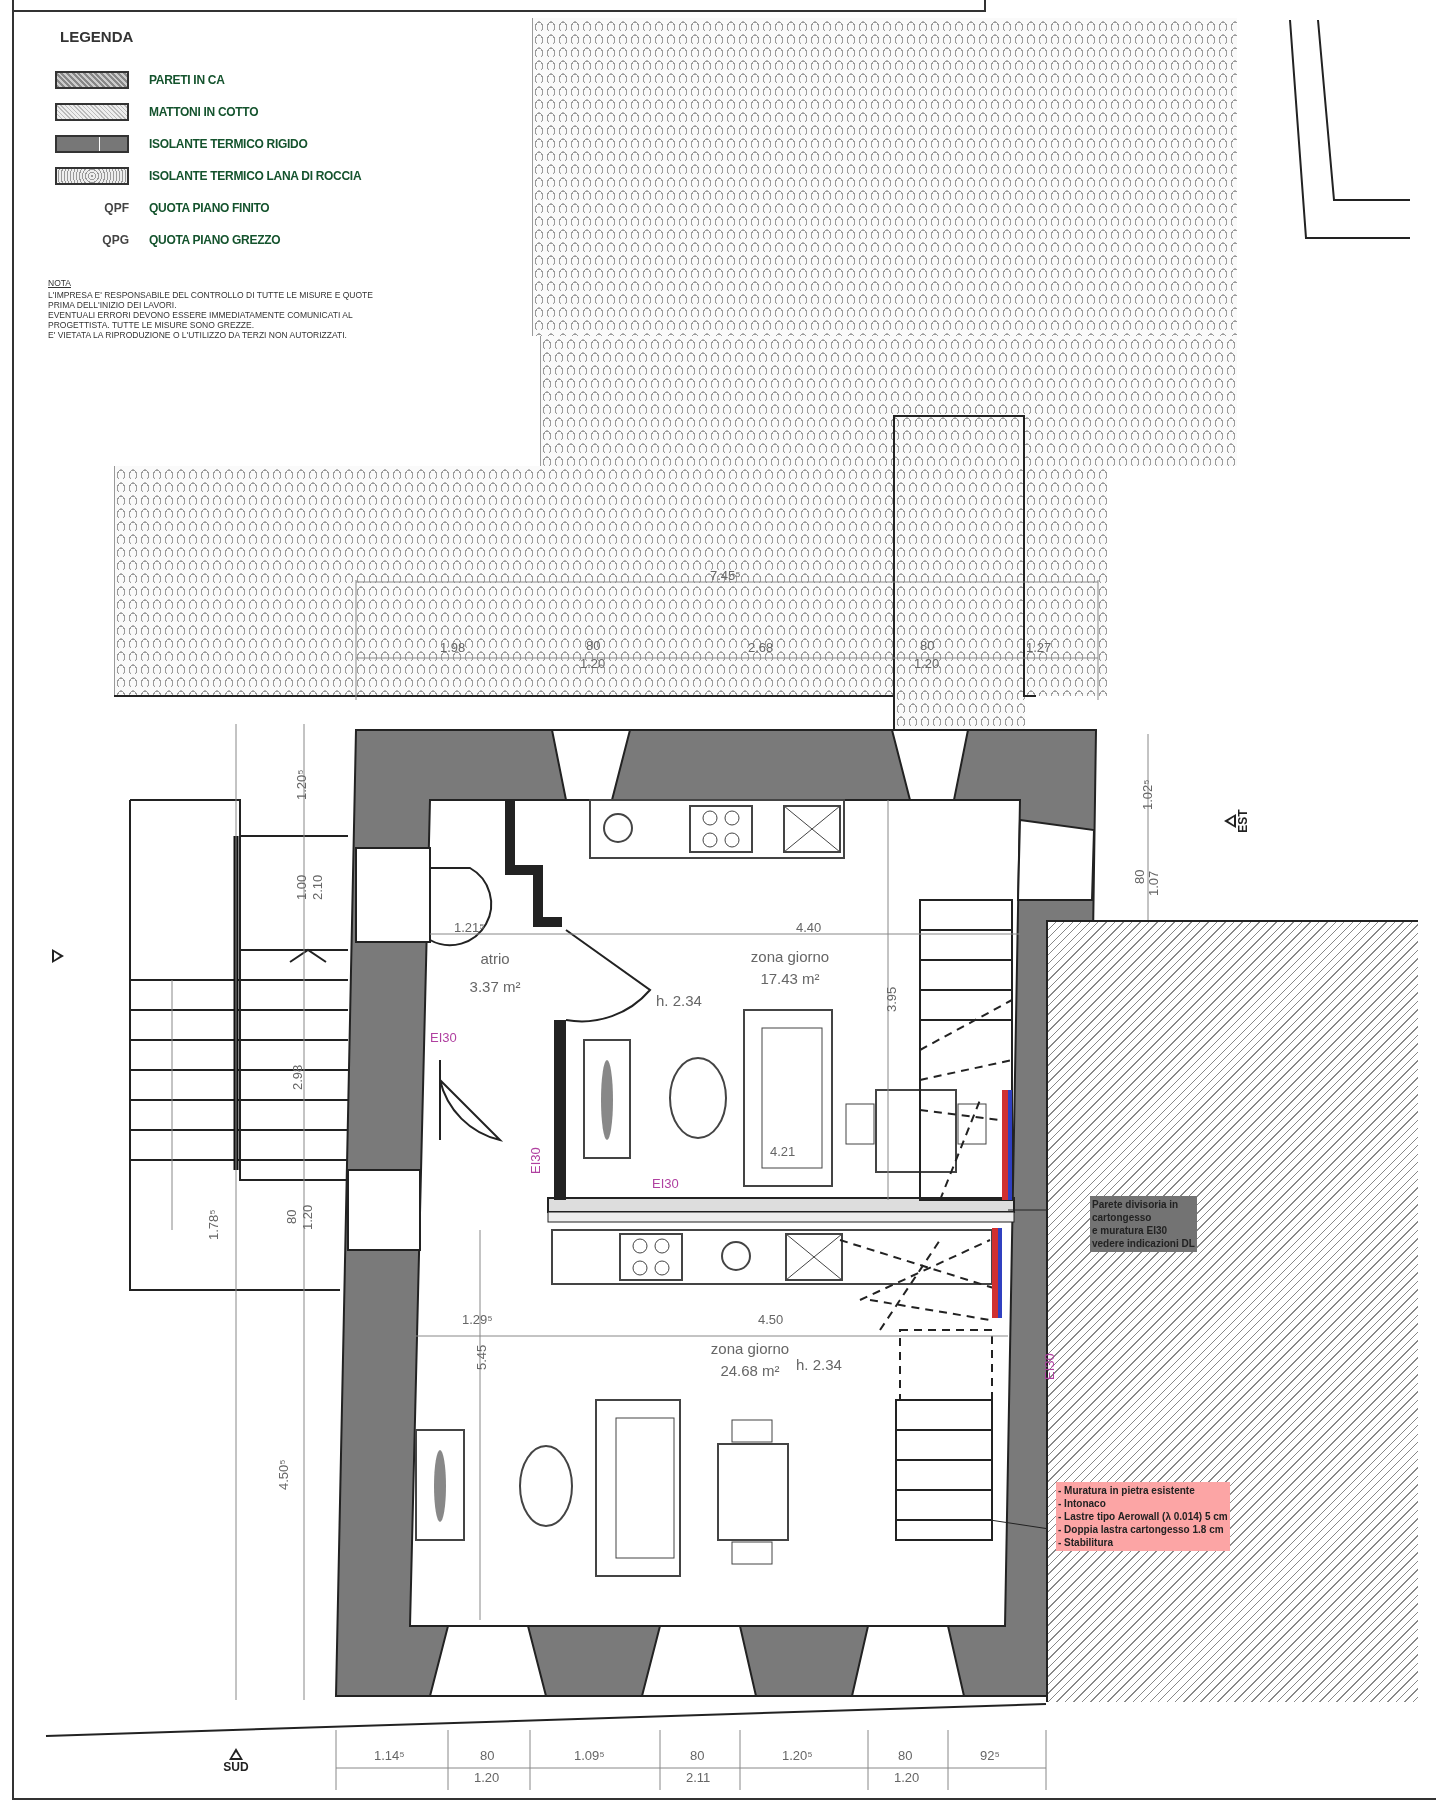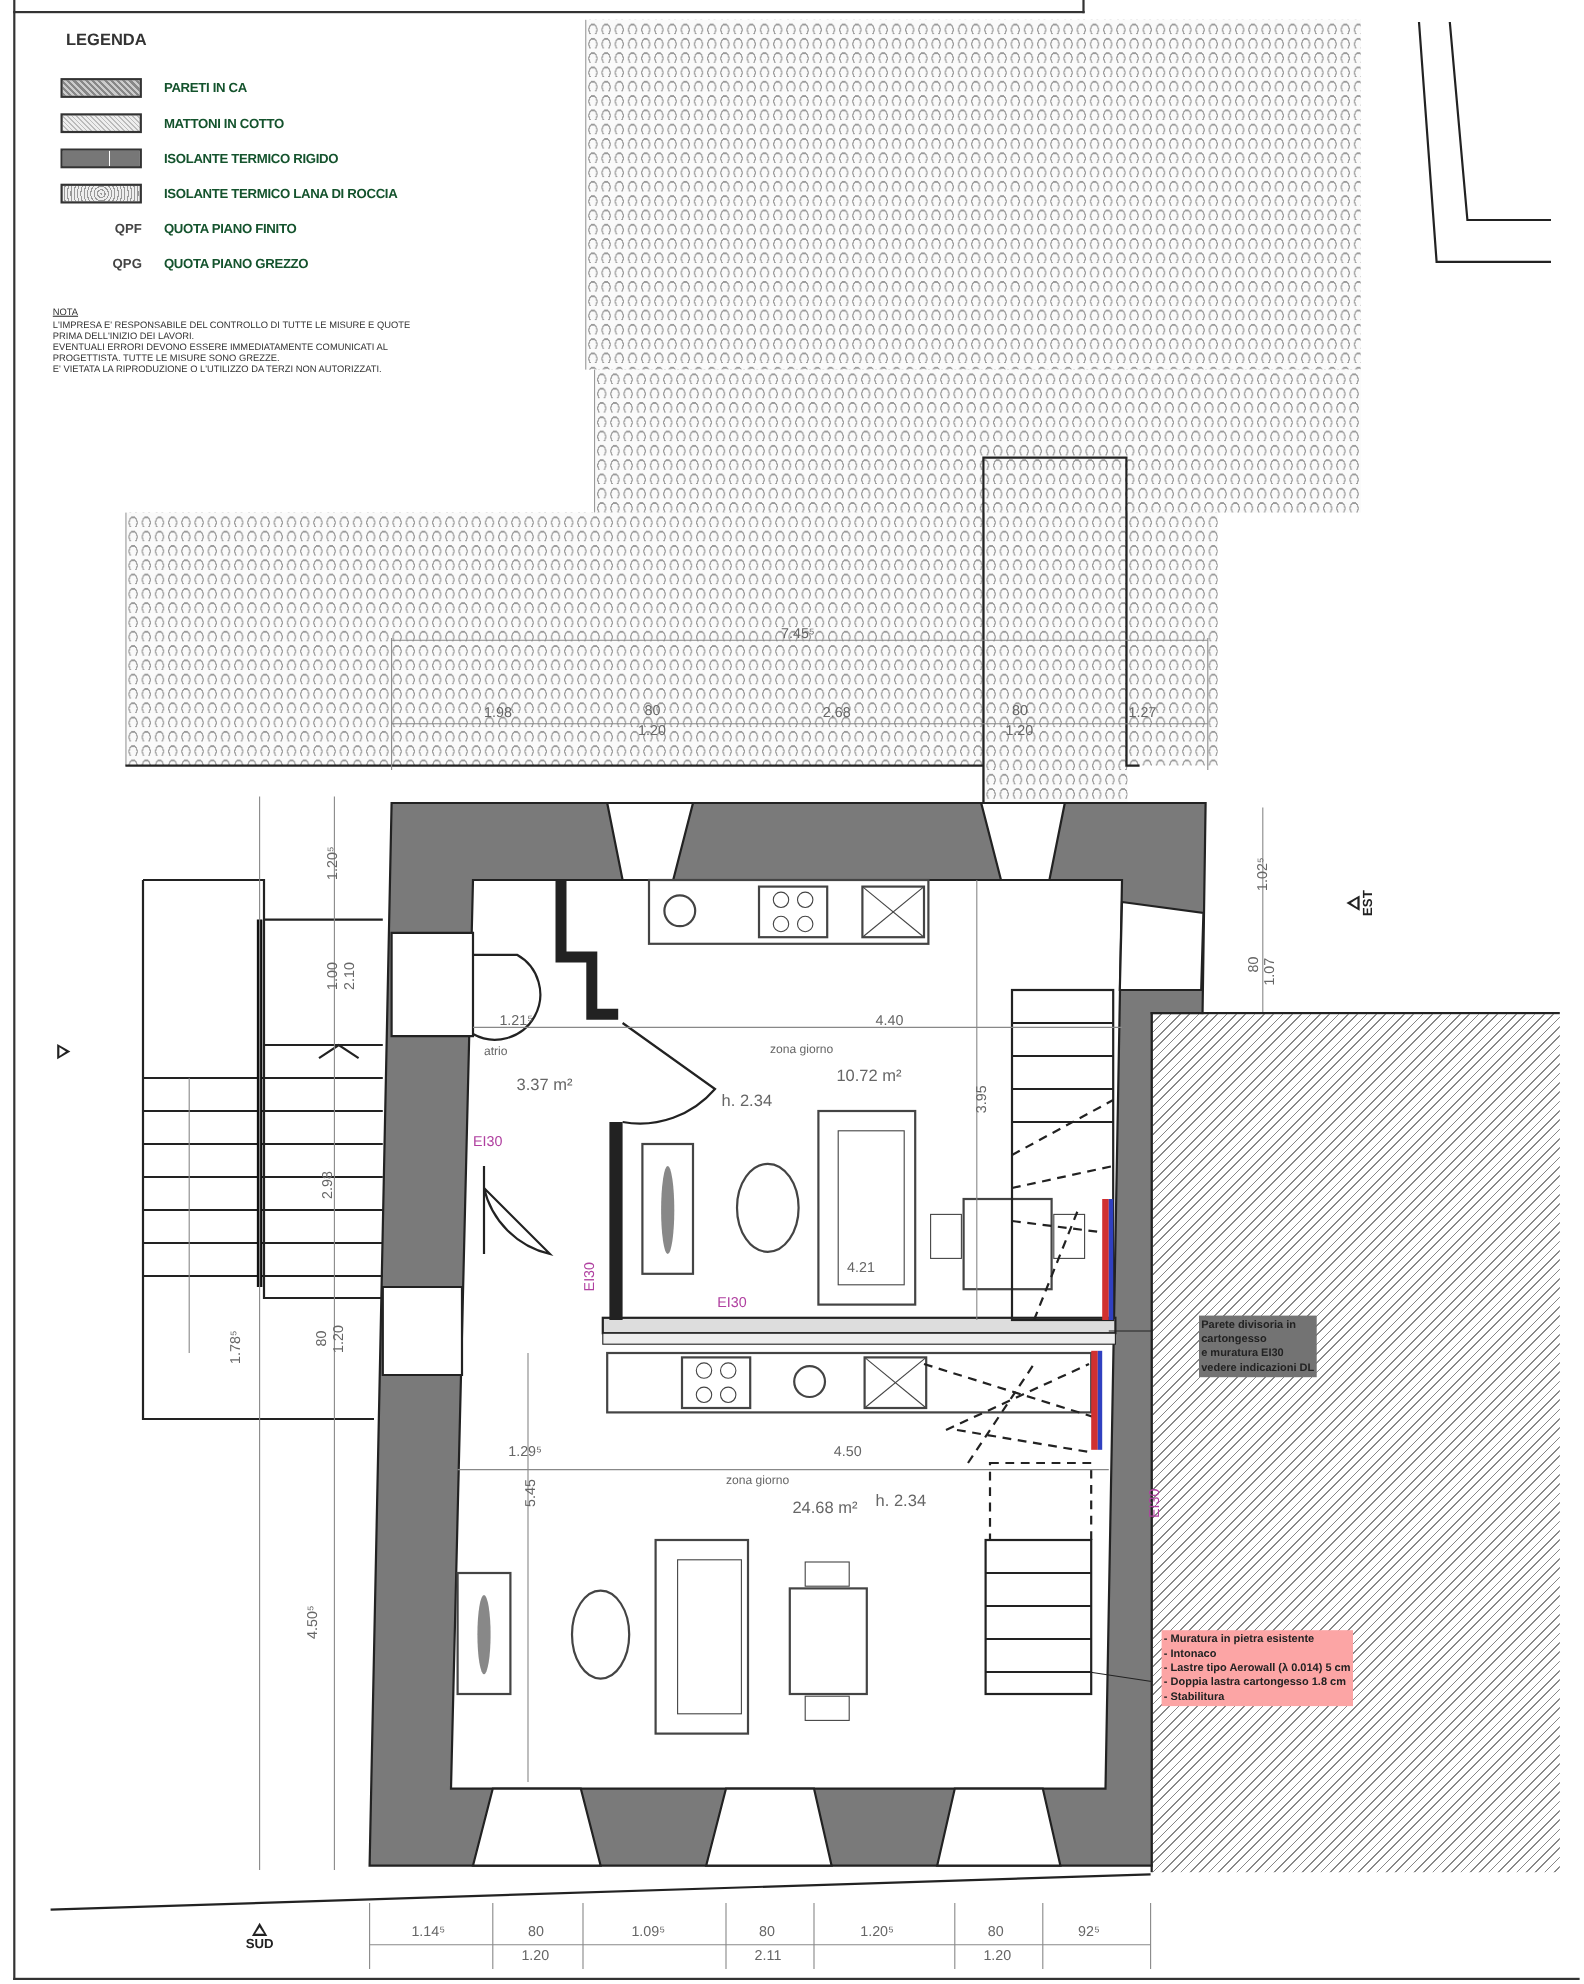--- a/index.html
+++ b/index.html
@@ -16,21 +16,21 @@
   .legend-abbr{width:74px;margin-right:20px;text-align:right;font-size:12px;font-weight:bold;color:#444;padding-right:0;}
   .legend-label{font-size:12px;font-weight:bold;color:#14532d;letter-spacing:-0.3px;}
   .note{position:absolute;left:48px;top:278px;width:440px;font-size:8.5px;font-weight:normal;line-height:10px;color:#333;}
   .note-title{text-decoration:underline;margin-bottom:2px;}
   .tile{position:absolute;background-color:#fafafa;
     background-image:radial-gradient(ellipse 5px 7px at 50% 70%, transparent 60%, #9a9a9a 62%, #9a9a9a 80%, transparent 82%);
     background-size:12px 13px;border-left:1px solid #999;}
   .hatch{position:absolute;background:repeating-linear-gradient(135deg,#fff 0 5px,#888 5px 6px);border-top:2px solid #222;border-left:2px solid #222;}
   .dim{position:absolute;font-size:13px;color:#666;}
   .dimv{position:absolute;font-size:13px;color:#666;transform:rotate(-90deg);transform-origin:left top;white-space:nowrap;}
-  .room-label{position:absolute;font-size:11px;color:#666;text-align:left;}
+  .room-label{position:absolute;font-size:15px;color:#666;text-align:center;}
   .room-area{position:absolute;font-size:15px;color:#666;text-align:center;}
   .ei{position:absolute;font-size:13px;color:#b040a0;}
   .eiv{position:absolute;font-size:13px;color:#b040a0;transform:rotate(-90deg);transform-origin:left top;}
   .annot{position:absolute;font-size:10px;font-weight:bold;color:#222;line-height:13px;}
   .compass{position:absolute;font-size:12px;font-weight:bold;color:#222;text-align:center;}
   .tri{width:0;height:0;border-left:7px solid transparent;border-right:7px solid transparent;border-bottom:12px solid #222;margin:0 auto;position:relative;}
   .tri::after{content:"";position:absolute;left:-4px;top:4px;border-left:4px solid transparent;border-right:4px solid transparent;border-bottom:6px solid #fff;}
   svg{position:absolute;left:0;top:0;}
 </style>
 </head>
@@ -240,21 +240,21 @@
 <div class="dim" style="left:920px;top:638px;">80</div>
 <div class="dim" style="left:914px;top:656px;">1.20</div>
 <div class="dim" style="left:1026px;top:640px;">1.27</div>
 
 <div class="dim" style="left:454px;top:920px;">1.21⁵</div>
 <div class="room-label" style="left:440px;top:950px;width:110px;">atrio</div>
 <div class="room-area" style="left:440px;top:978px;width:110px;">3.37 m²</div>
 
 <div class="dim" style="left:784px;top:920px;margin-left:12px;">4.40</div>
 <div class="room-label" style="left:700px;top:948px;width:180px;">zona giorno</div>
-<div class="room-area" style="left:700px;top:970px;width:180px;">10.72 m²</div>
+<div class="room-area" style="left:700px;top:970px;width:180px;">17.43 m²</div>
 <div class="dim" style="left:656px;top:992px;font-size:15px;">h. 2.34</div>
 <div class="dimv" style="left:884px;top:1012px;">3.95</div>
 <div class="dim" style="left:770px;top:1144px;">4.21</div>
 
 <div class="dim" style="left:462px;top:1312px;">1.29⁵</div>
 <div class="dim" style="left:758px;top:1312px;">4.50</div>
 <div class="room-label" style="left:660px;top:1340px;width:180px;">zona giorno</div>
 <div class="room-area" style="left:660px;top:1362px;width:180px;">24.68 m²</div>
 <div class="dim" style="left:796px;top:1356px;font-size:15px;">h. 2.34</div>
 <div class="dimv" style="left:474px;top:1370px;">5.45</div>

